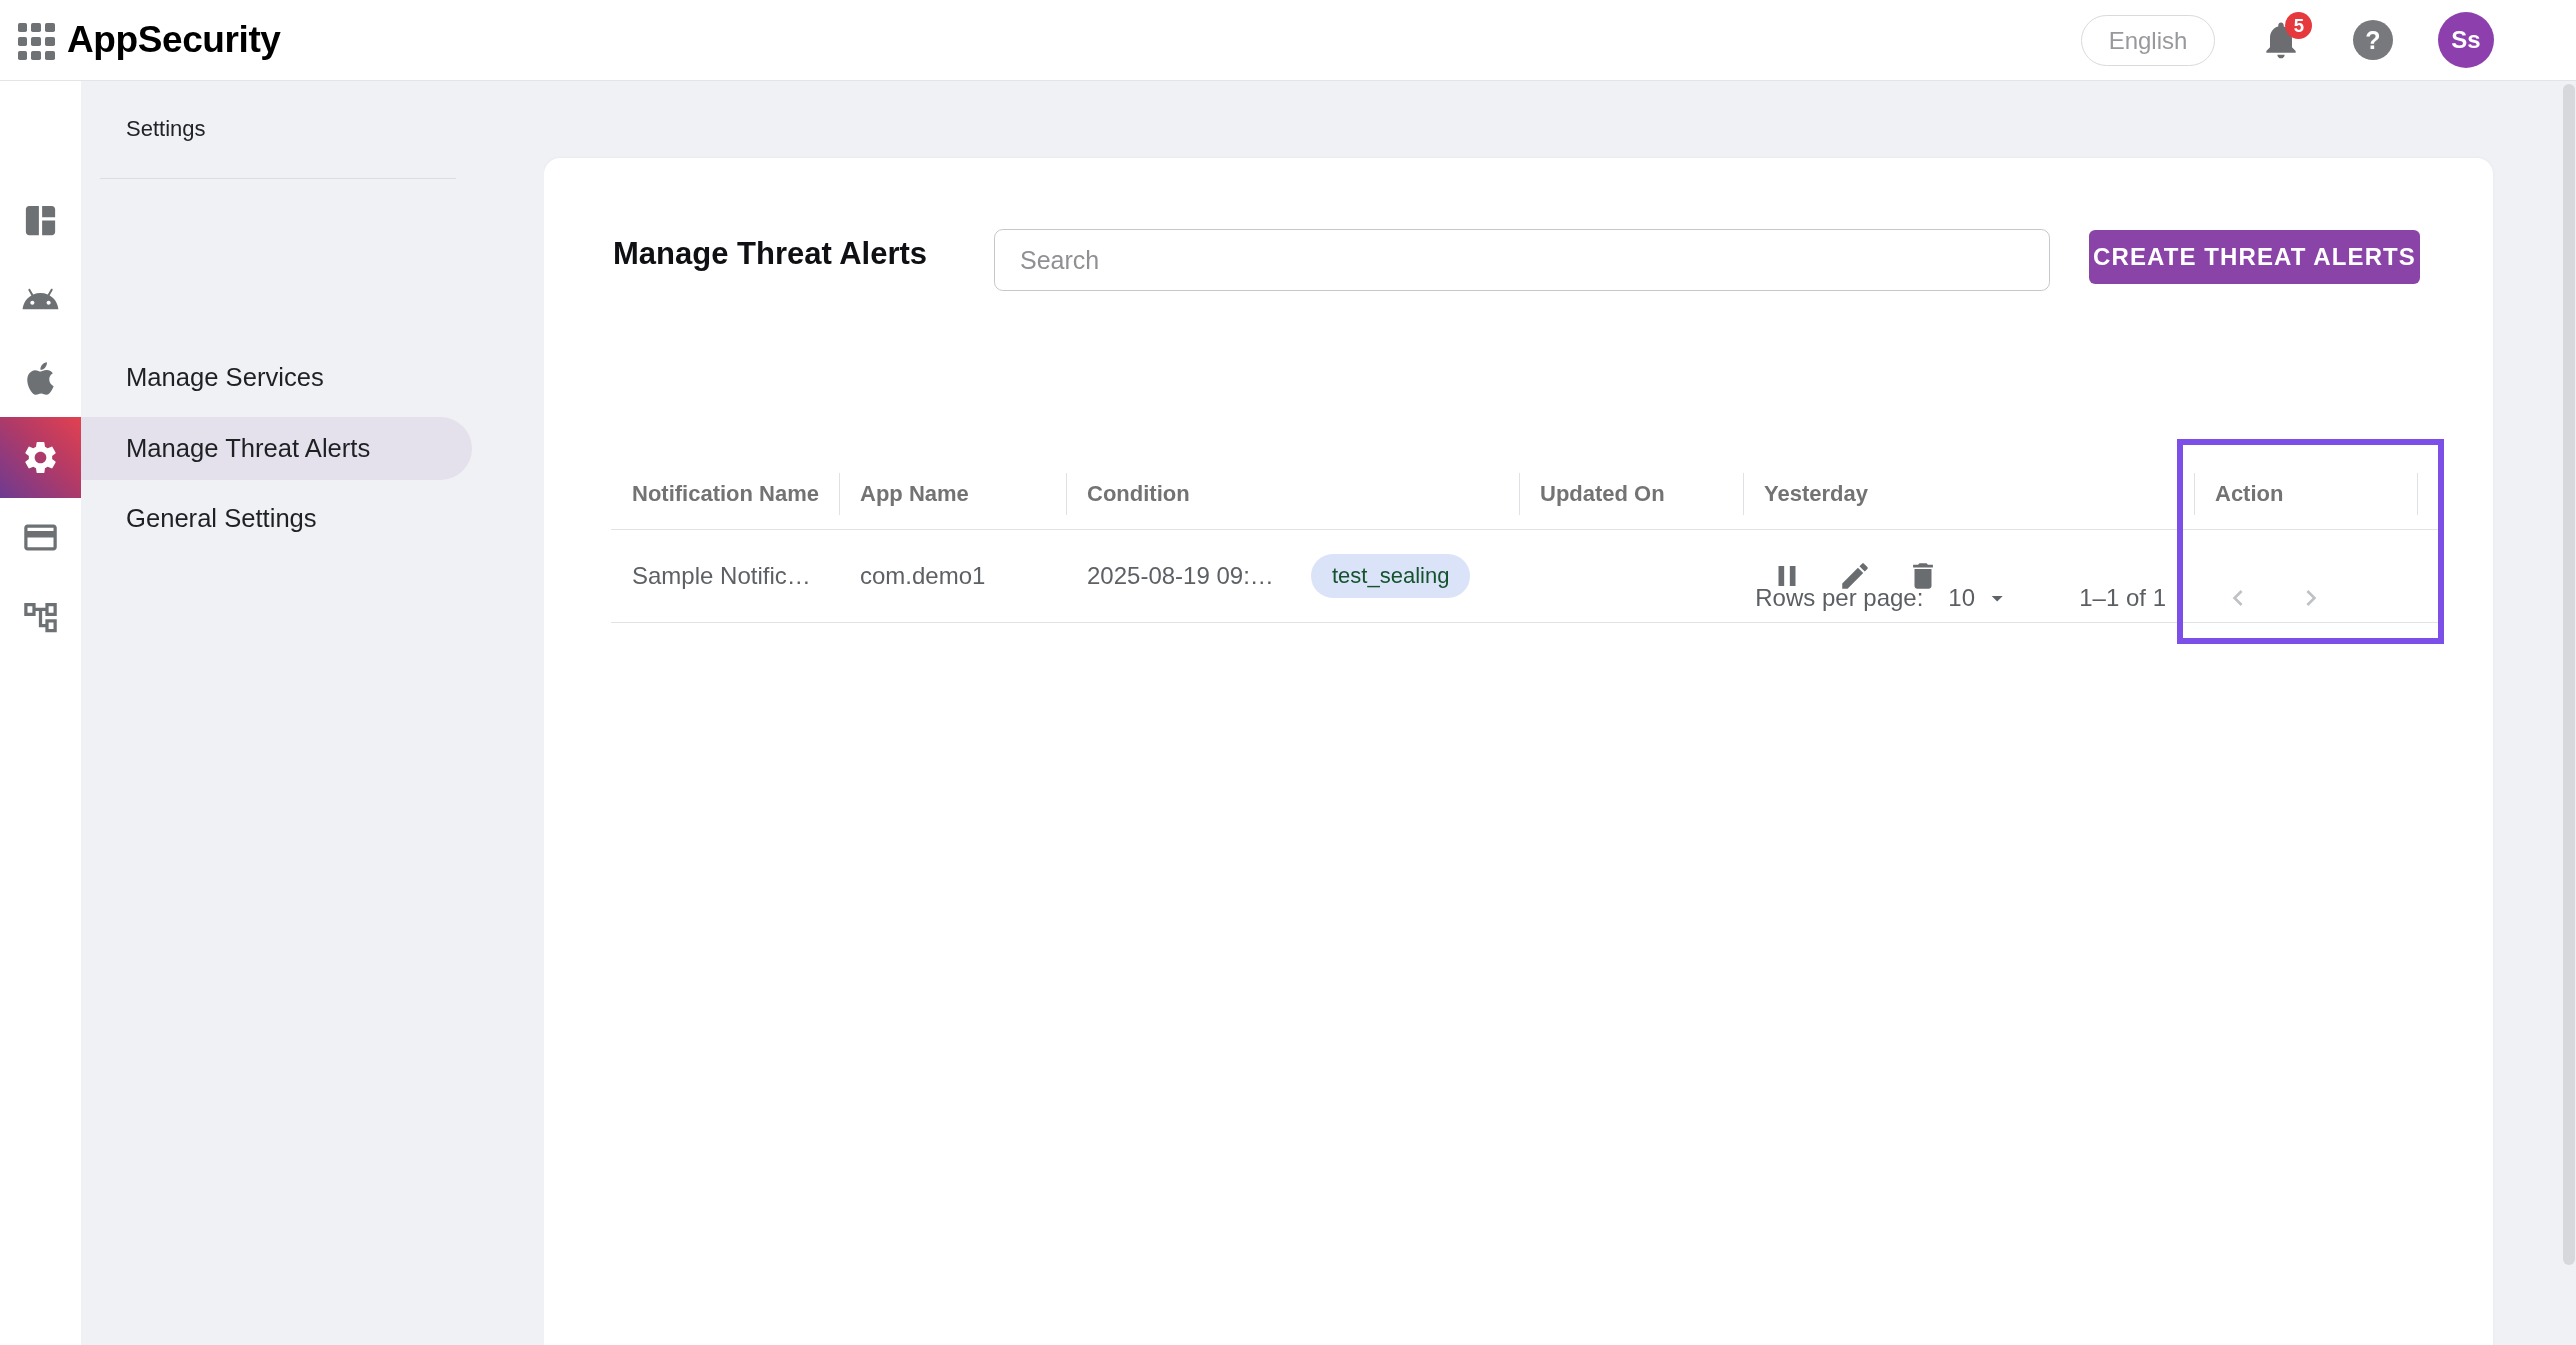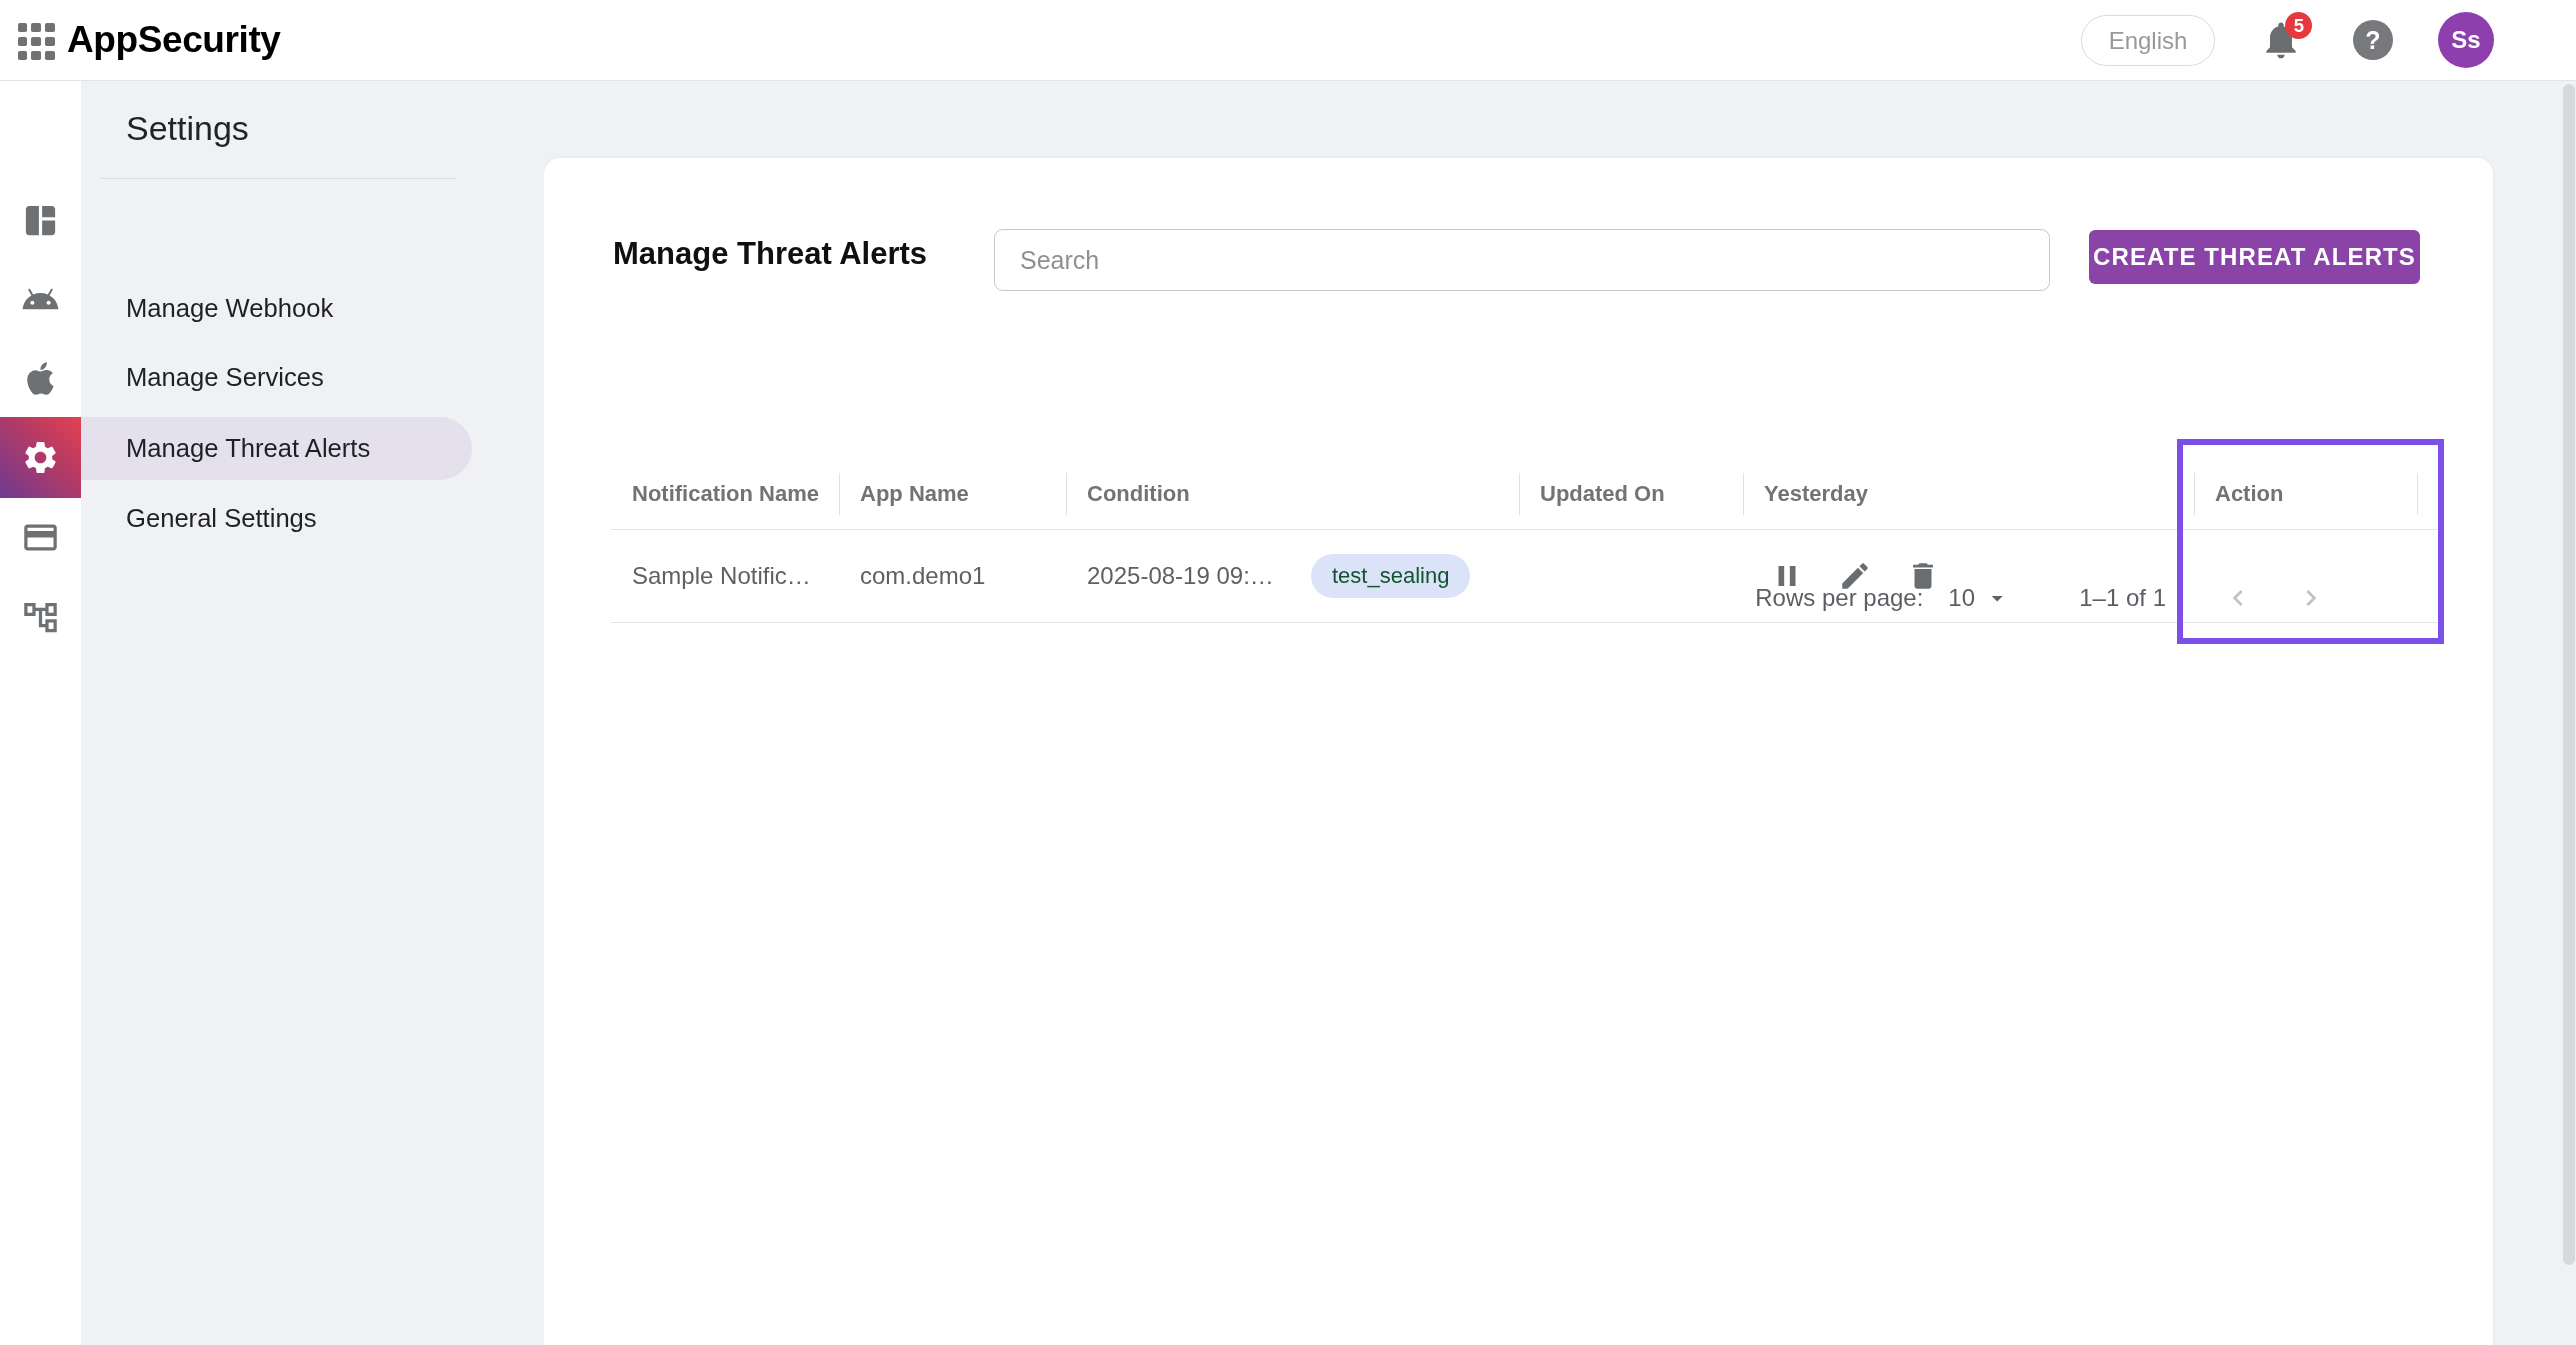--- a/index.html
+++ b/index.html
@@ -33,21 +33,21 @@
   .rail { position:absolute; left:0; top:81px; width:81px; height:1264px; background:#ffffff; z-index:20; }
   .rail-item { position:absolute; left:0; width:81px; height:81px;
                display:flex; align-items:center; justify-content:center; cursor:pointer; }
   .rail-item svg { width:39px; height:39px; fill:#6e7174; }
   .rail-item.active { background:linear-gradient(to bottom left,#e2414f 0%,#b23a67 45%,#6e3a92 100%); }
   .rail-item.active svg { fill:#ffffff; }
 
   
   .panel { position:absolute; left:81px; top:81px; width:463px; height:1264px; background:#f0f1f4; z-index:10; }
   .panel-heading { position:absolute; left:45px; top:21px; height:53px; line-height:53px;
-                   font-size:34px; color:#222327; }
+                   font-size:22px; color:#222327; }
   .panel-divider { position:absolute; left:18.5px; top:97px; width:356px; height:0.9px; background:#dcdde0; }
   .panel-item { position:absolute; left:0; width:391px; height:63px; line-height:63px;
                 padding-left:45px; font-size:25.6px; color:#1f2024; cursor:pointer; }
   .panel-item.active { background:#e4e0ec; border-radius:0 32px 32px 0; }
 
   
   .card { position:absolute; left:544px; top:158px; width:1949px; height:1187px;
           background:#ffffff; border-radius:16px 16px 0 0; box-shadow:0 0.9px 3.5px rgba(20,20,30,.05); }
   .page-title { position:absolute; left:69px; top:78px; font-size:31px; font-weight:700; color:#0f1013; }
   .search-input { position:absolute; left:450px; top:71px; width:1056px; height:62px;
@@ -158,21 +158,20 @@
     <div class="rail-item" style="top:496px">
       <svg viewBox="0 0 24 24">
         <path d="M22 11V3h-7v3H9V3H2v8h7V8h2v10h4v3h7v-8h-7v3h-2V8h2v3h7zM7 9H4V5h3v4zm10 6h3v4h-3v-4zm0-10h3v4h-3V5z"></path>
       </svg>
     </div>
   </nav>
 
   <aside class="panel">
     <div class="panel-heading">Settings</div>
     <div class="panel-divider"></div>
-    <div class="panel-item" style="top:196px">Manage Webhook</div>
     <div class="panel-item" style="top:265px">Manage Services</div>
     <div class="panel-item active" style="top:336px">Manage Threat Alerts</div>
     <div class="panel-item" style="top:406px">General Settings</div>
   </aside>
 
   <main class="card">
     <h1 class="page-title">Manage Threat Alerts</h1>
     <input class="search-input" type="text" placeholder="Search" style="">
     <button class="create-btn">CREATE THREAT ALERTS</button>
 

